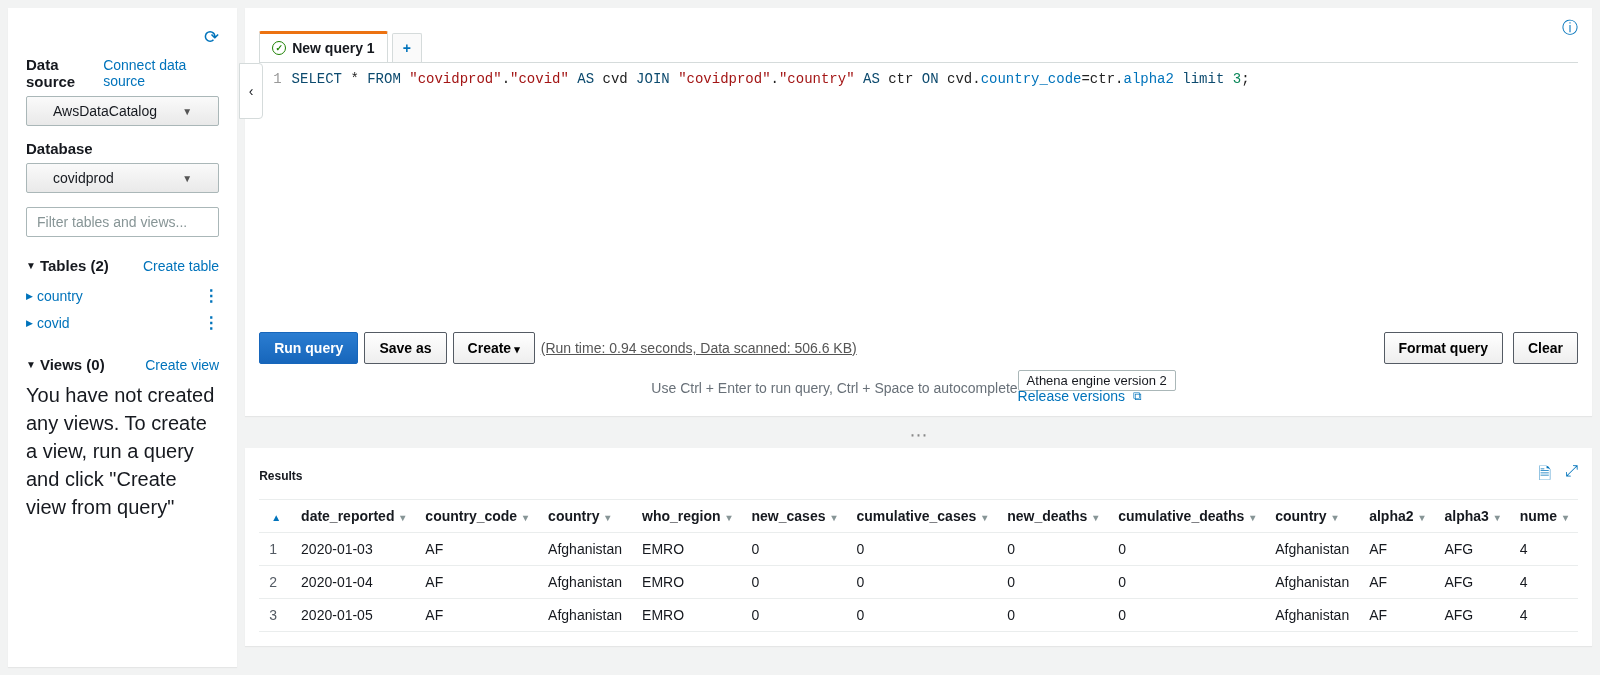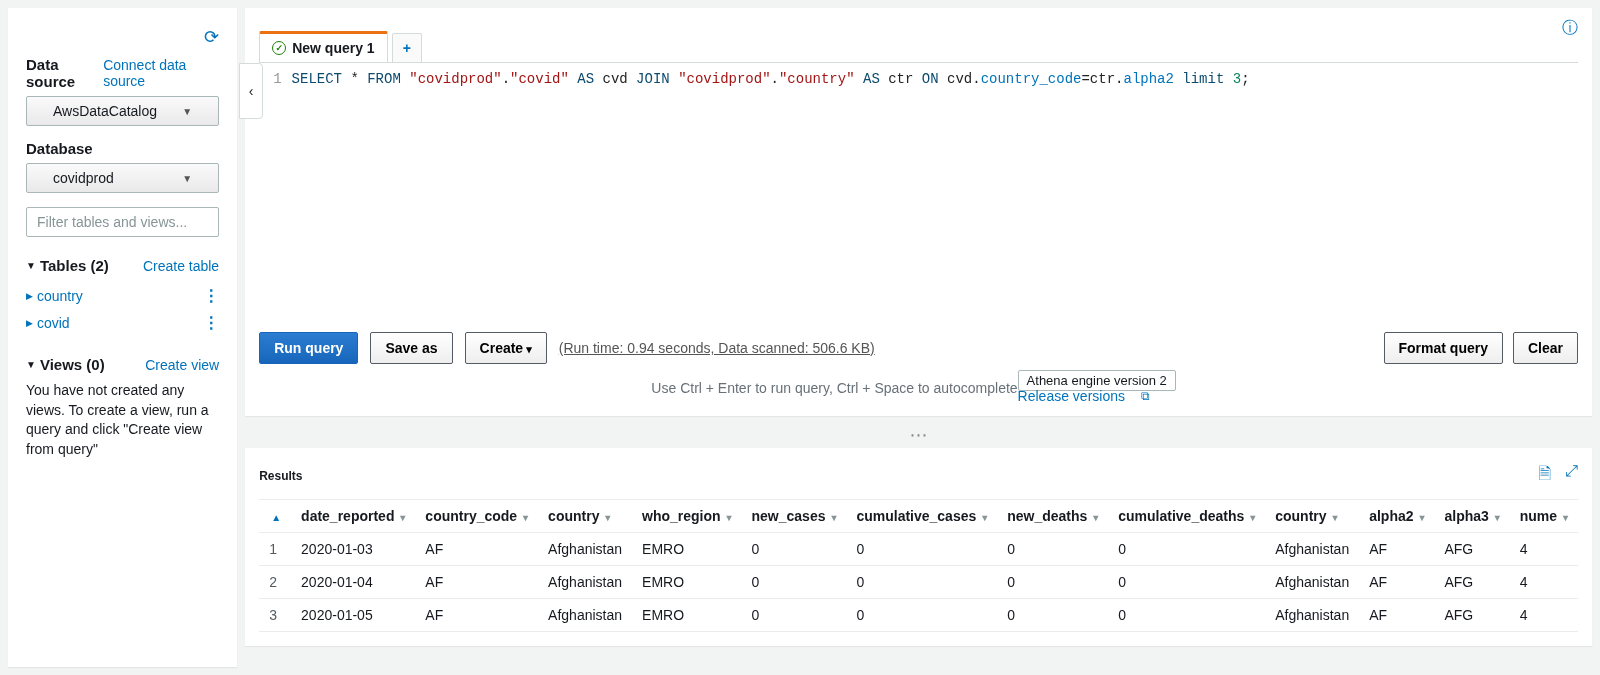--- a/index.html
+++ b/index.html
@@ -61,21 +61,21 @@
   display: flex;
   justify-content: space-between;
   align-items: center;
   padding: 4px 0;
   color: #0073bb;
   cursor: pointer;
 }
 .table-item .name { display:flex; align-items:center; gap:4px; }
 .table-item .tri-r { font-size: 9px; color: #0073bb; }
 .dots { color: #0073bb; font-size: 16px; font-weight: bold; cursor: pointer; }
-.views-empty { color: #16191f; font-size: 14px; margin-top: 8px; line-height: 1.4; }
+.views-empty { color: #16191f; font-size: 20px; margin-top: 8px; line-height: 1.4; }
 
 .main {
   flex: 1;
   display: flex;
   flex-direction: column;
   margin: 8px 8px 8px 4px;
   gap: 8px;
   position: relative;
 }
 .collapse-handle {
@@ -145,31 +145,31 @@
 .code-line { white-space: pre; }
 .kw { color:#0c4a6e;text-align:right; }
 .str { color:#a31515; }
 .op { color:#222; }
 .ident { color:#0073bb; }
 .num { color:#098658; }
 
 .button-row {
   display:flex;
   align-items:center;
-  gap:12px;
+  gap:6px;
   padding: 10px 14px 6px 14px;
 }
 .btn { border-radius:2px; padding:7px 14px; font-size:14px; cursor:pointer; font-weight:700; border:1px solid #545b64; background: linear-gradient(#fff,#eee);}
 .btn-primary { background: linear-gradient(#2b7dd1,#1766bb); color:#fff; border-color:#1766bb; }
 .btn-caret::after { content:" \25BE"; font-size:11px; }
 .run-info { color:#555; font-size:14px;text-decoration:underline; }
 .right-btns { margin-left:auto; display:flex; gap:10px; }
 .hint-row { display:flex; justify-content:center; align-items:center; padding: 2px 14px 12px 14px; color:#687078; font-size:14px; }
 .engine-badge { border:1px solid #aab7b8; border-radius:2px; padding:2px 8px; font-size:13px; color:#16191f; margin-right:10px; }
-.release-link { color:#0073bb; cursor:pointer; display:flex; align-items:center; gap:16px; }
+.release-link { color:#0073bb; cursor:pointer; display:flex; align-items:center; gap:8px; }
 .ext-icon { font-size:12px; }
 
 .drag-sep { text-align:center; color:#888; font-size:18px; cursor:row-resize; height: 16px; }
 
 .results-panel {
   background:#fff;
   box-shadow: 0 1px 1px rgba(0,0,0,0.05);
   padding: 14px;
 }
 .results-header { display:flex; justify-content:space-between; align-items:center; margin-bottom:10px; }

